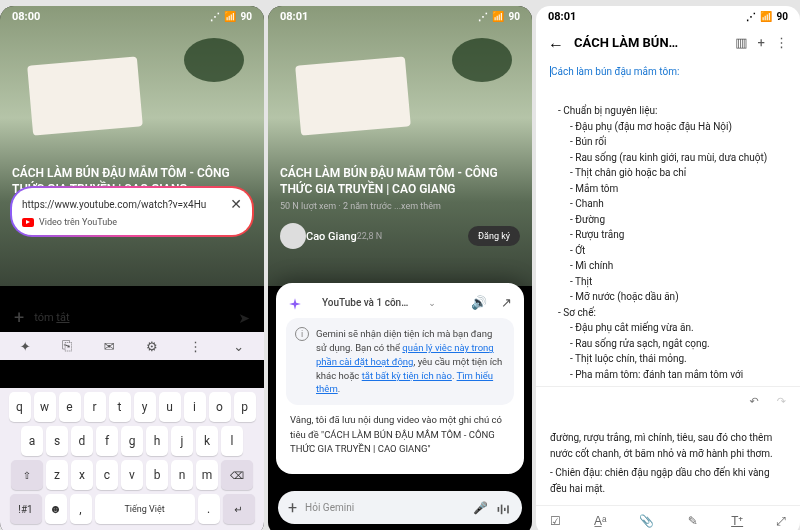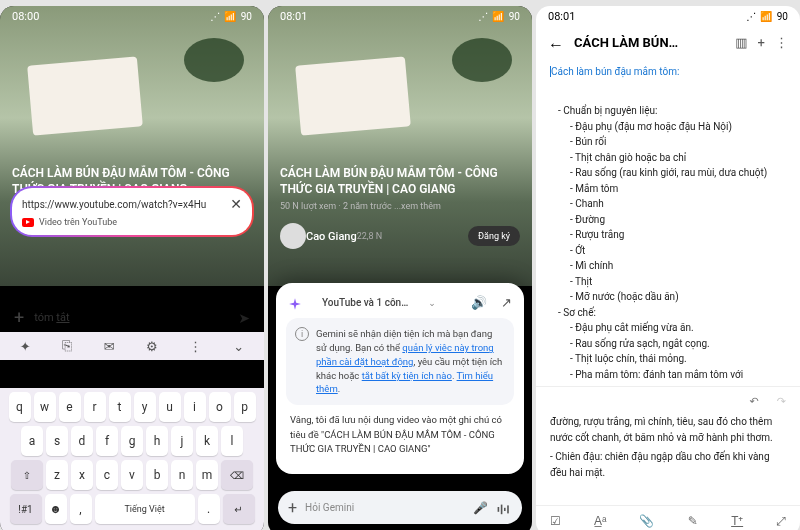--- a/index.html
+++ b/index.html
@@ -1,19 +1,19 @@
 <!DOCTYPE html>
 <html><head>
 <meta charset="utf-8">
 <style>
 *{margin:0;padding:0;box-sizing:border-box;font-family:-apple-system,Roboto,sans-serif}
 body{background:#e5e5e5;display:flex;justify-content:center;padding:6px}
 .wrap{display:flex;gap:4px;width:800px;height:530px}
 .phone{width:264px;height:530px;background:#000;border-radius:14px;overflow:hidden;position:relative;display:flex;flex-direction:column}
-.sb{display:flex;justify-content:space-between;align-items:center;padding:4px 12px 2px;font-size:11px;color:#fff;font-weight:400}
+.sb{display:flex;justify-content:space-between;align-items:center;padding:4px 12px 2px;font-size:11px;color:#fff;font-weight:700}
 .sb.dark{color:#000}
 .sb-r{display:flex;align-items:center;gap:4px;font-size:10px}
 .bg{position:absolute;top:0;left:0;right:0;height:280px;background:linear-gradient(180deg,#8a9a7a 0%,#b5c4a8 40%,#5a6b55 70%,#3a4538 100%)}
 .bowl{position:absolute;top:32px;right:20px;width:60px;height:44px;background:#1a3518;border-radius:50%;opacity:.7}
 .tofu{position:absolute;top:55px;left:30px;width:110px;height:70px;background:#f5f0e8;border-radius:4px;transform:rotate(-5deg)}
 .cont{position:relative;z-index:2;flex:1;display:flex;flex-direction:column}
 .vtitle{padding:0 12px;color:#fff;font-size:12px;font-weight:600;line-height:1.35;margin-top:140px}
 .vmeta{padding:4px 12px;color:#bbb;font-size:9px}
 .chrow{display:flex;align-items:center;justify-content:space-between;padding:8px 12px}
 .chl{display:flex;align-items:center;}
@@ -238,22 +238,22 @@
 <span class="ic">⋮</span>
 </div>
 <div class="note">
 <p><span class="cur"></span><span class="hl">Cách làm bún đậu mắm tôm:</span></p>
 <p>&nbsp;</p>
 <ul>
 <li><span>Chuẩn bị nguyên liệu:</span>
 <ul id="ing">
               <li>Đậu phụ (đậu mơ hoặc đậu Hà Nội)</li>
               <li>Bún rối</li>
+              <li>Rau sống (rau kinh giới, rau mùi, dưa chuột)</li>
               <li>Thịt chân giò hoặc ba chỉ</li>
-              <li>Rau sống (rau kinh giới, rau mùi, dưa chuột)</li>
               <li>Mắm tôm</li>
               <li>Chanh</li>
               <li>Đường</li>
               <li>Rượu trắng</li>
               <li>Ớt</li>
               <li>Mì chính</li>
               <li>Thịt</li>
               <li>Mỡ nước (hoặc dầu ăn)</li>
             </ul></li>
 <li><span>Sơ chế:</span>
@@ -261,21 +261,21 @@
               <li>Đậu phụ cắt miếng vừa ăn.</li>
               <li>Rau sống rửa sạch, ngắt cọng.</li>
               <li>Thịt luộc chín, thái mỏng.</li>
               <li>Pha mắm tôm: đánh tan mắm tôm với</li>
             </ul></li>
 </ul>
 <div style="border-top:1px solid #eee;margin:4px -14px 0;padding:6px 14px 0;display:flex;justify-content:flex-end;gap:18px;font-size:11px;color:#777">
           <span>↶</span>
           <span style="opacity:.4">↷</span>
         </div>
-<p style="margin-top:4px">đường, rượu trắng, mì chính, tiêu, sau đó cho thêm nước cốt chanh, ớt băm nhỏ và mỡ hành phi thơm.</p>
+<p style="margin-top:20px">đường, rượu trắng, mì chính, tiêu, sau đó cho thêm nước cốt chanh, ớt băm nhỏ và mỡ hành phi thơm.</p>
 <p>- Chiên đậu: chiên đậu ngập dầu cho đến khi vàng đều hai mặt.</p>
 </div>
 <div class="tb">
 <span>☑</span>
 <span>A̲ᵃ</span>
 <span>📎</span>
 <span>✎</span>
 <span class="u">T⁺</span>
 <span>⤢</span>
 </div>

